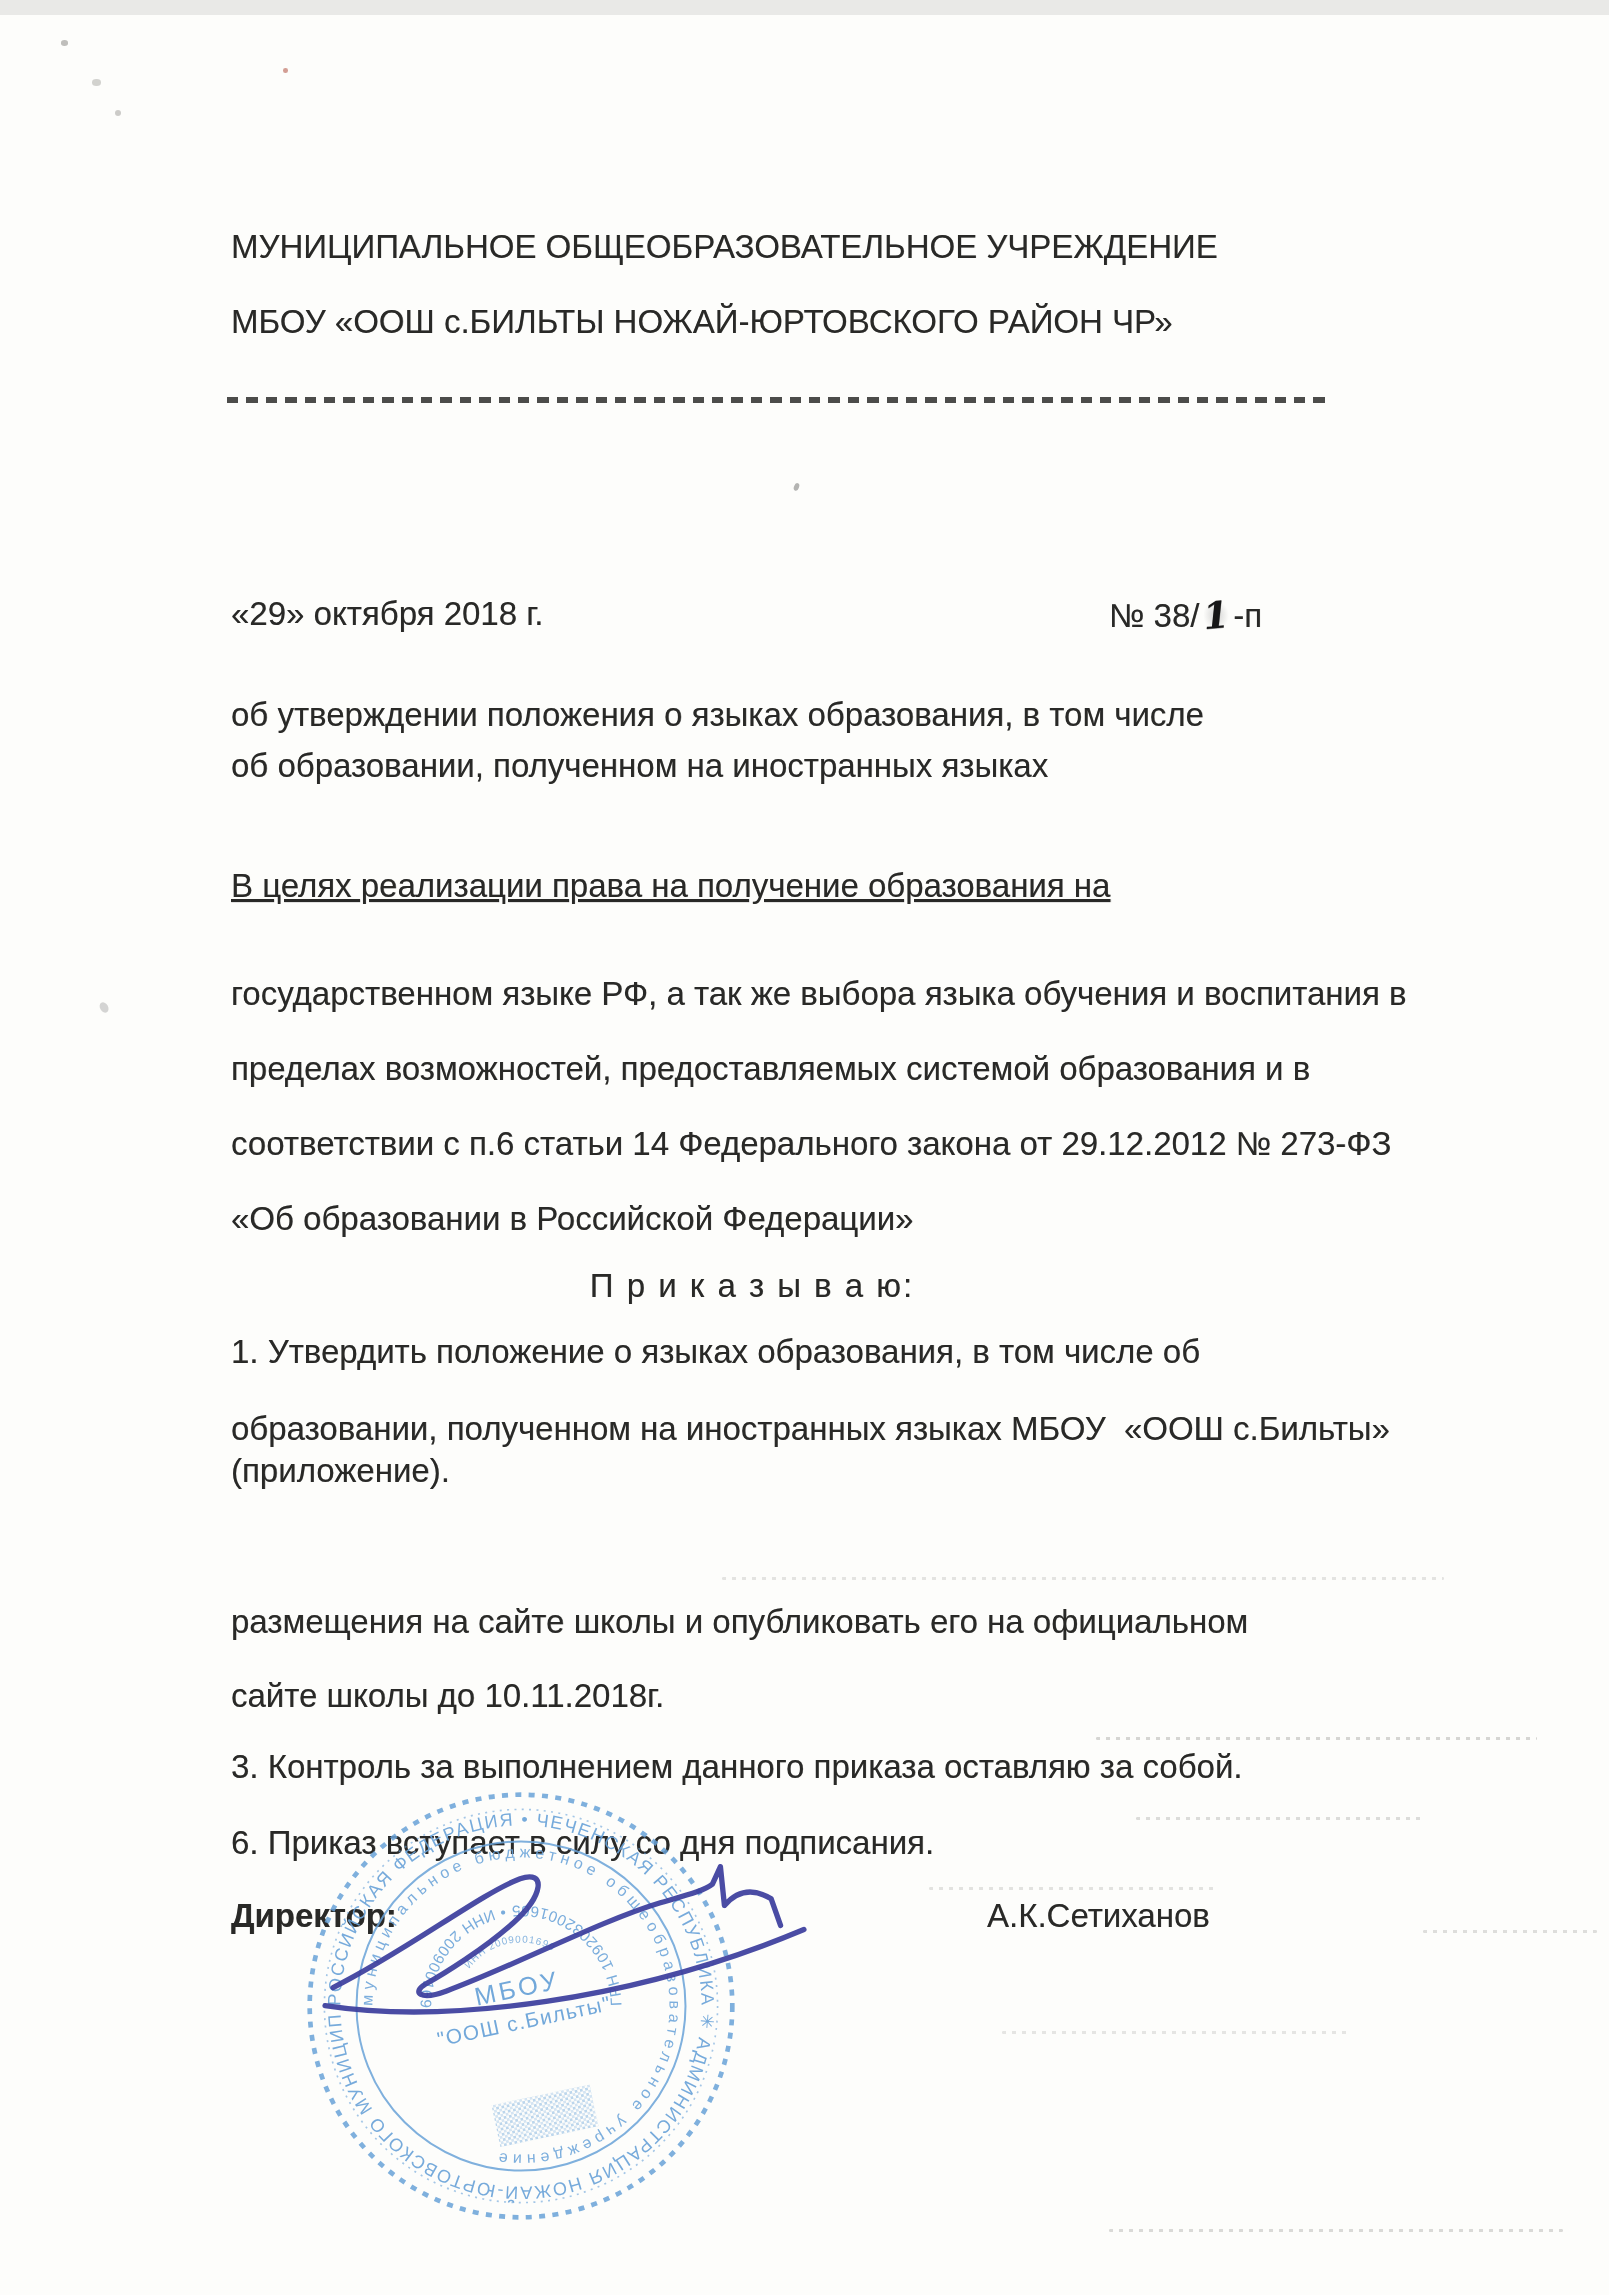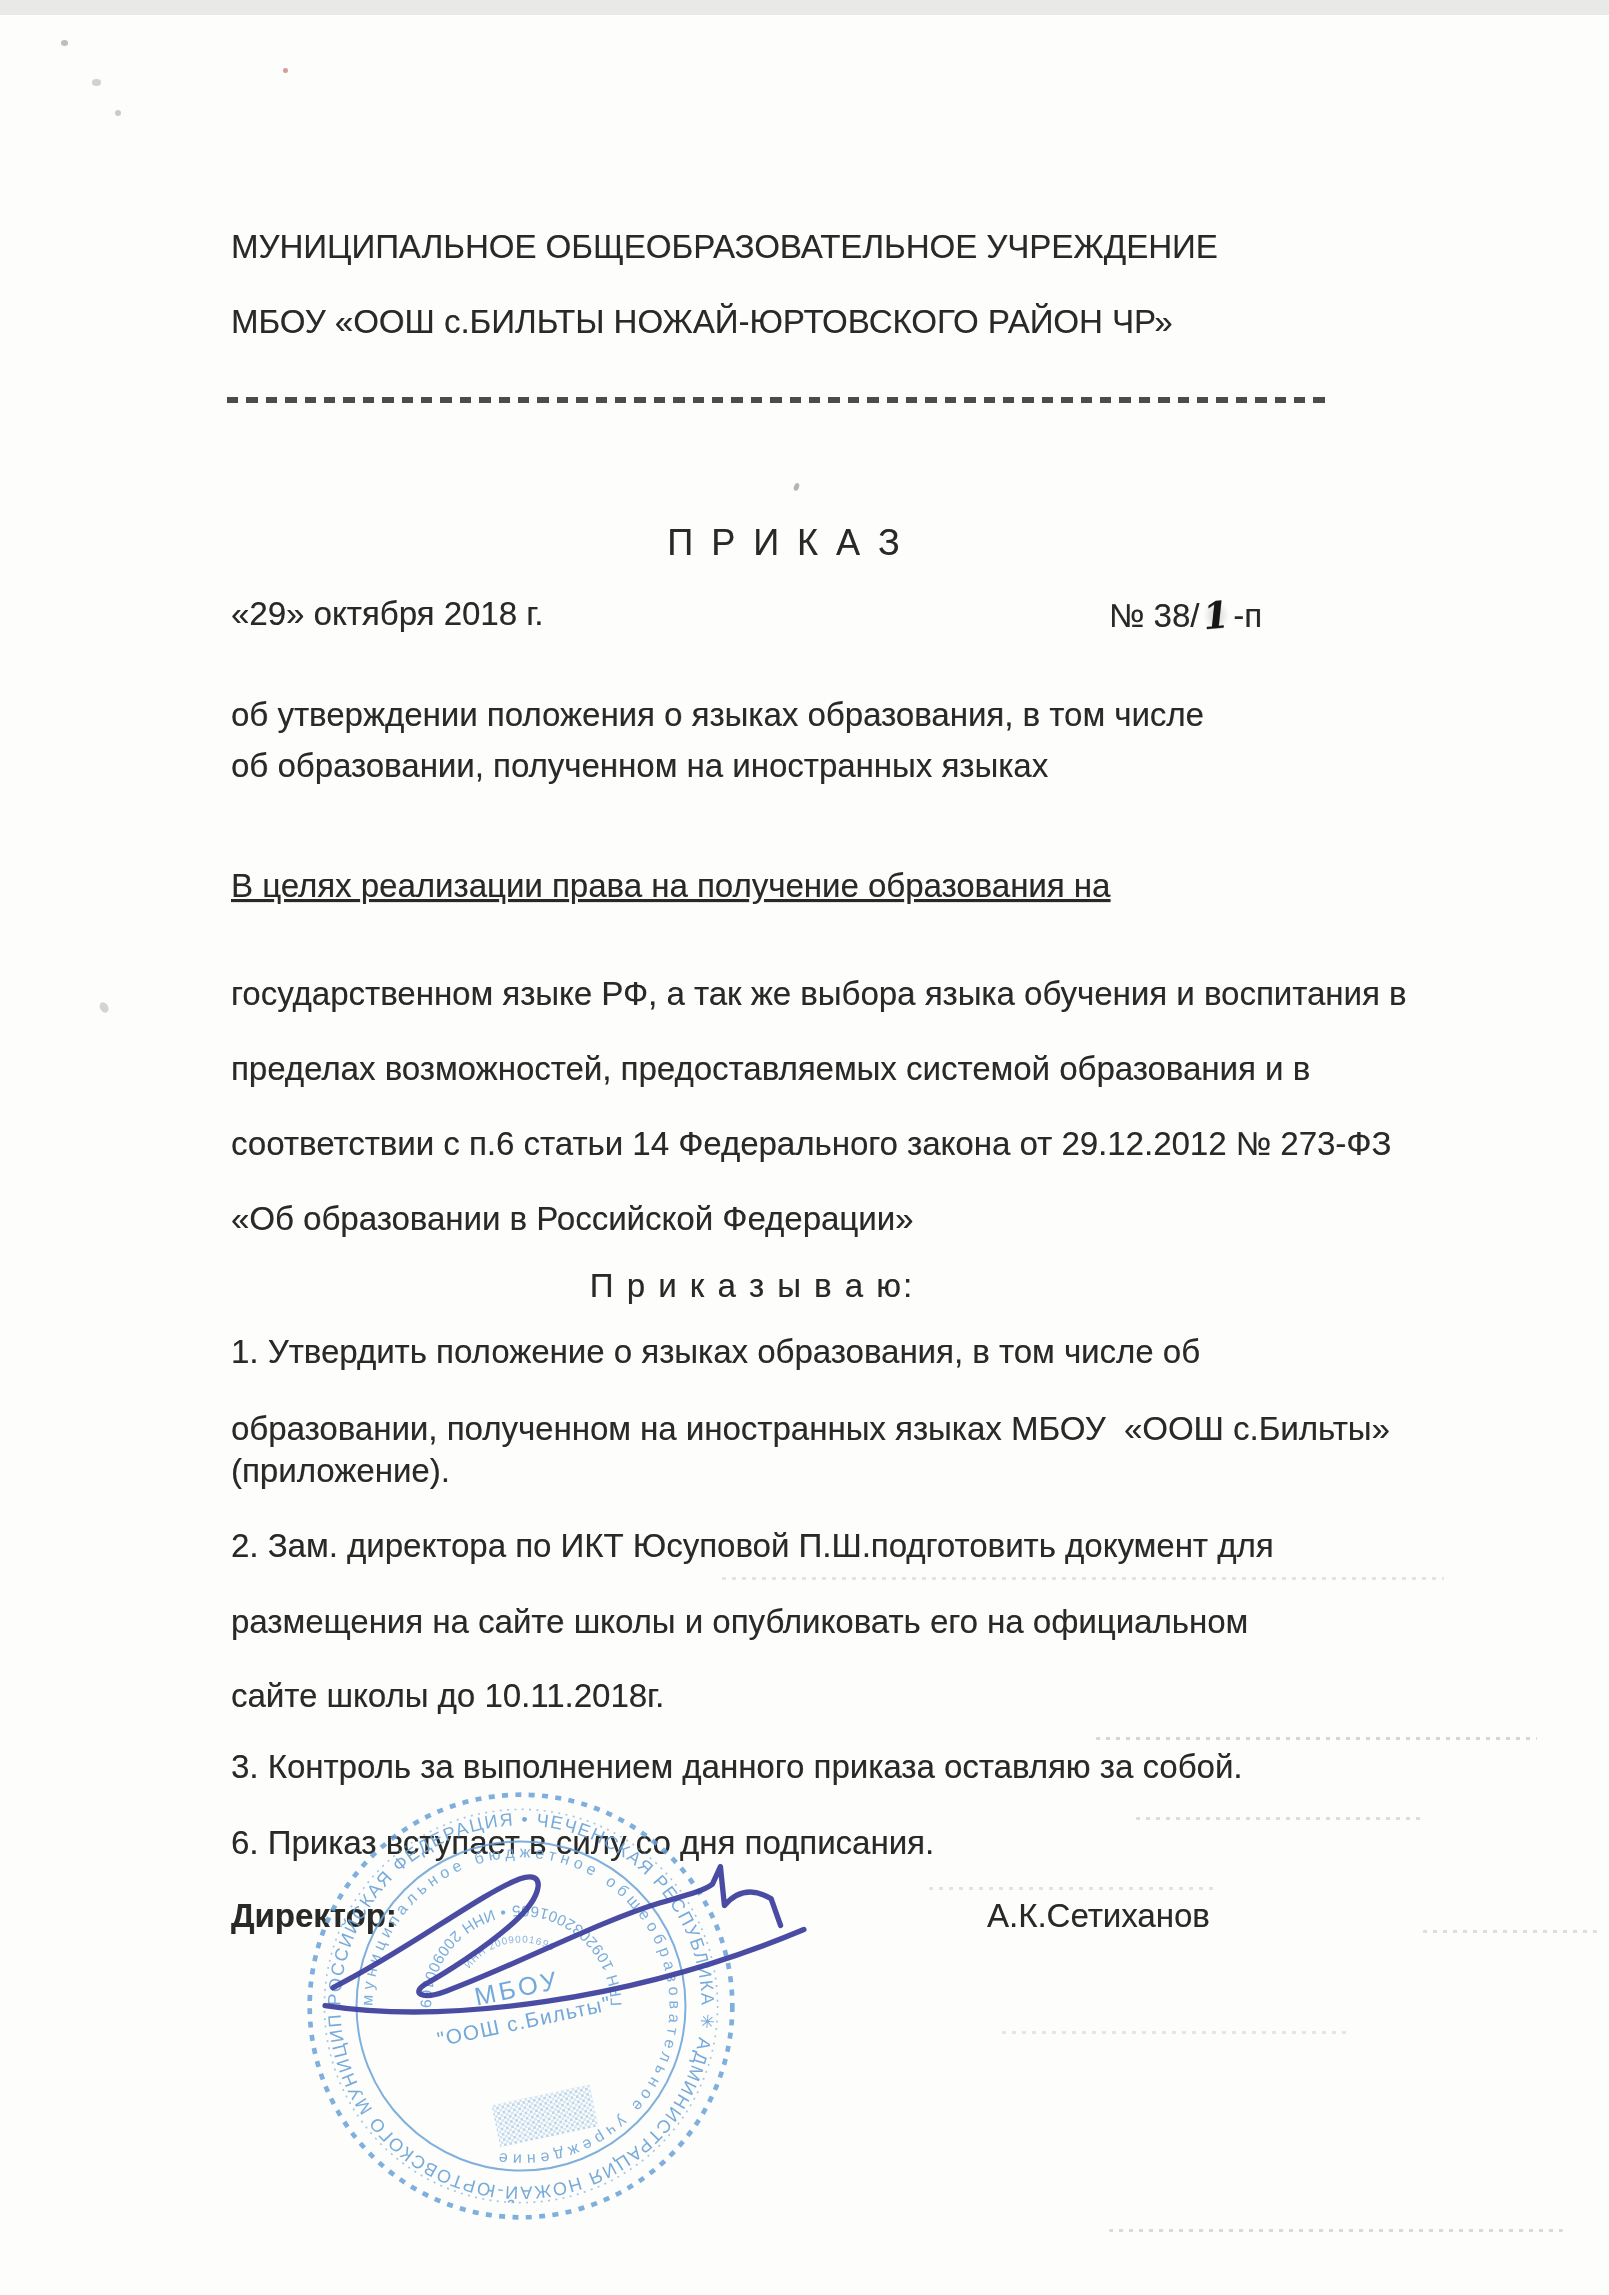--- a/index.html
+++ b/index.html
@@ -53,40 +53,38 @@
   <div class="noise" style="left:1136px;top:1802px;width:287px;opacity:.42;"></div>
   <div class="noise" style="left:929px;top:1872px;width:287px;opacity:.34;"></div>
   <div class="noise" style="left:1423px;top:1915px;width:174px;opacity:.4;"></div>
   <div class="noise" style="left:1002px;top:2016px;width:347px;opacity:.3;"></div>
   <div class="noise" style="left:1109px;top:2214px;width:454px;opacity:.45;"></div>
 
   <div class="line" style="top:212px;">МУНИЦИПАЛЬНОЕ ОБЩЕОБРАЗОВАТЕЛЬНОЕ УЧРЕЖДЕНИЕ</div>
   <div class="line" style="top:287px;">МБОУ «ООШ с.БИЛЬТЫ НОЖАЙ-ЮРТОВСКОГО РАЙОН ЧР»</div>
   <div class="dash-rule"></div>
 
-  <div class="line centered title" style="top:508px;">П Р И К А З</div>
 
   <div class="line" style="top:579px;">«29» октября 2018 г.</div>
   <div class="line" style="top:579px;left:1109px;"><span>№ 38/</span><span class="hand">1</span><span>-п</span></div>
 
   <div class="line" style="top:680px;">об утверждении положения о языках образования, в том числе</div>
   <div class="line" style="top:731px;">об образовании, полученном на иностранных языках</div>
 
   <div class="line" style="top:851px;text-decoration:underline;">В целях реализации права на получение образования на</div>
   <div class="line" style="top:959px;">государственном языке РФ, а так же выбора языка обучения и воспитания в</div>
   <div class="line" style="top:1034px;">пределах возможностей, предоставляемых системой образования и в</div>
   <div class="line" style="top:1109px;">соответствии с п.6 статьи 14 Федерального закона от 29.12.2012 № 273-ФЗ</div>
   <div class="line" style="top:1184px;">«Об образовании в Российской Федерации»</div>
 
   <div class="line centered" style="top:1251px;width:1042px;letter-spacing:2px;">П р и к а з ы в а ю:</div>
 
   <div class="line" style="top:1317px;">1. Утвердить положение о языках образования, в том числе об</div>
   <div class="line" style="top:1394px;">образовании, полученном на иностранных языках МБОУ  «ООШ с.Бильты»</div>
   <div class="line" style="top:1436px;">(приложение).</div>
-  <div class="line" style="top:1511px;">2. Зам. директора по ИКТ Юсуповой П.Ш.подготовить документ для</div>
   <div class="line" style="top:1587px;">размещения на сайте школы и опубликовать его на официальном</div>
   <div class="line" style="top:1661px;">сайте школы до 10.11.2018г.</div>
   <div class="line" style="top:1732px;">3. Контроль за выполнением данного приказа оставляю за собой.</div>
   <div class="line" style="top:1808px;">6. Приказ вступает в силу со дня подписания.</div>
 
   <div class="line" style="top:1881px;font-weight:600;">Директор:</div>
   <div class="line" style="top:1881px;left:987px;">А.К.Сетиханов</div>
 
   <svg id="stamp" width="444" height="444" viewBox="0 0 664 664">
     <defs>

